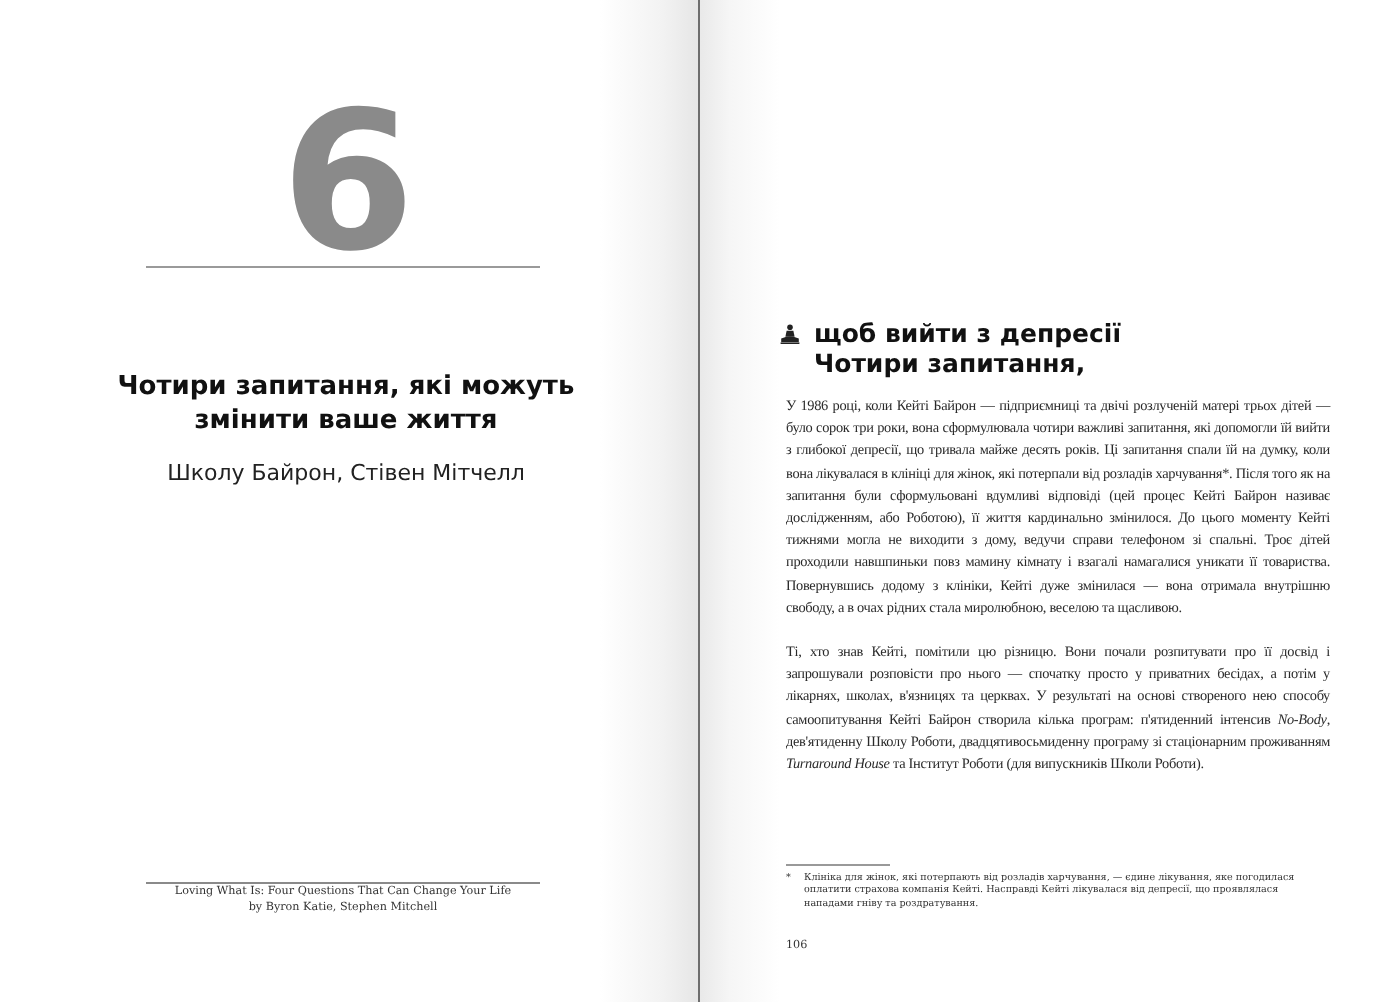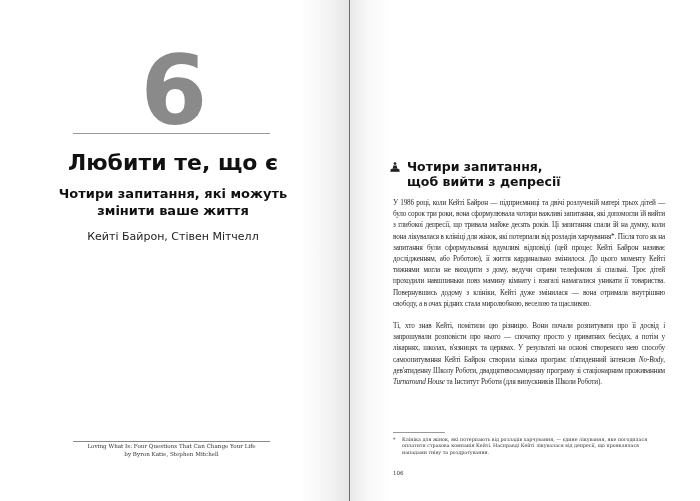--- a/index.html
+++ b/index.html
@@ -69,43 +69,42 @@
   }
 </style>
 </head>
 <body>
 
 <div class="spread">
 
   <div class="page page-left">
     <div class="chapter-number">6</div>
     <div class="chapter-rule"></div>
-    <div class="chapter-title">Любити те, що є</div>
     <div class="chapter-subtitle">Чотири запитання, які можуть змінити ваше життя</div>
-    <div class="chapter-authors">Кейті Байрон, Стівен Мітчелл</div>
+    <div class="chapter-authors">Школу Байрон, Стівен Мітчелл</div>
     <div class="source-rule"></div>
     <div class="source-credit">
       <div>Loving What Is: Four Questions That Can Change Your Life</div>
       <div>by Byron Katie, Stephen Mitchell</div>
     </div>
   </div>
 
   <div class="gutter-line"></div>
 
   <div class="page page-right"></div>
 
   <div class="section-heading">
     <svg class="icon" viewBox="0 0 10 10">
       <circle cx="5" cy="1.6" r="1.4" fill="#222"></circle>
       <path d="M3.3 3.4 h3.4 l0.6 3 h-4.6 z" fill="#222"></path>
       <path d="M0.6 7.2 q4.4 -1.8 8.8 0 v1.8 h-8.8 z" fill="#222"></path>
       <rect x="0.3" y="9.2" width="9.4" height="0.8" fill="#222"></rect>
     </svg>
+    <span class="line">щоб вийти з депресії</span>
     <span class="line">Чотири запитання,</span>
-    <span class="line">щоб вийти з депресії</span>
   </div>
 
   <div class="body-text">
     <p>У 1986 році, коли Кейті Байрон — підприємниці та двічі розлученій матері трьох дітей — було сорок три роки, вона сформулювала чотири важливі запитання, які допомогли їй вийти з глибокої депресії, що тривала майже десять років. Ці запитання спали їй на думку, коли вона лікувалася в клініці для жінок, які потерпали від розладів харчування*. Після того як на запитання були сформульовані вдумливі відповіді (цей процес Кейті Байрон називає дослідженням, або Роботою), її життя кардинально змінилося. До цього моменту Кейті тижнями могла не виходити з дому, ведучи справи телефоном зі спальні. Троє дітей проходили навшпиньки повз мамину кімнату і взагалі намагалися уникати її товариства. Повернувшись додому з клініки, Кейті дуже змінилася — вона отримала внутрішню свободу, а в очах рідних стала миролюбною, веселою та щасливою.</p>
     <p><span>Ті, хто знав Кейті, помітили цю різницю. Вони почали розпитувати про її досвід і запрошували розповісти про нього — спочатку просто у приватних бесідах, а потім у лікарнях, школах, в'язницях та церквах. У результаті на основі створеного нею способу самоопитування Кейті Байрон створила кілька програм: п'ятиденний інтенсив </span><em>No-Body</em><span>, дев'ятиденну Школу Роботи, двадцятивосьмиденну програму зі стаціонарним проживанням </span><em>Turnaround House</em><span> та Інститут Роботи (для випускників Школи Роботи).</span></p>
   </div>
 
   <div class="footnote-rule"></div>
   <div class="footnote">
     <span class="mark">*</span>

